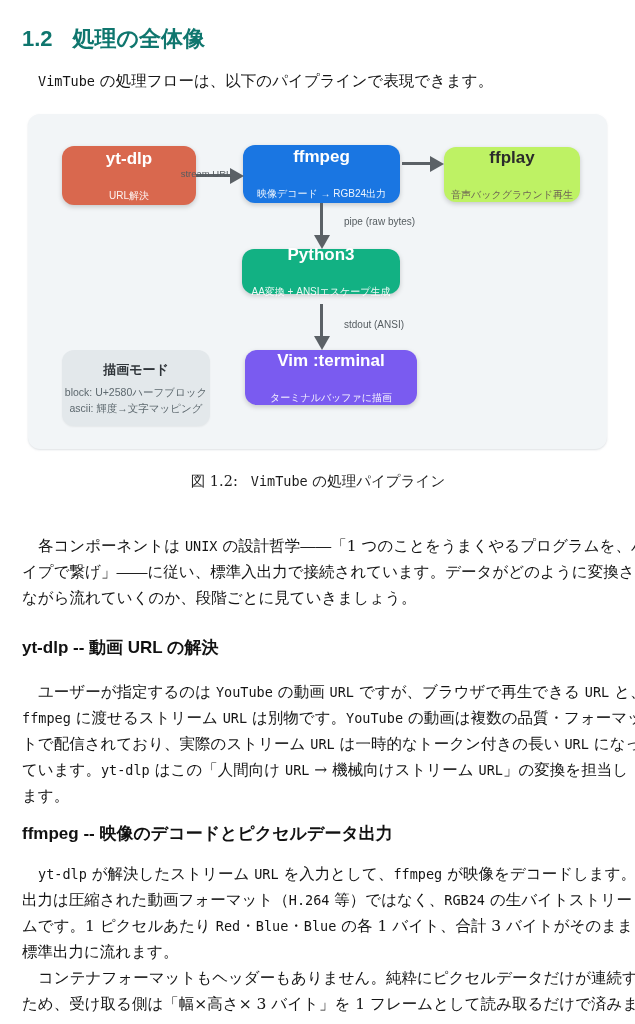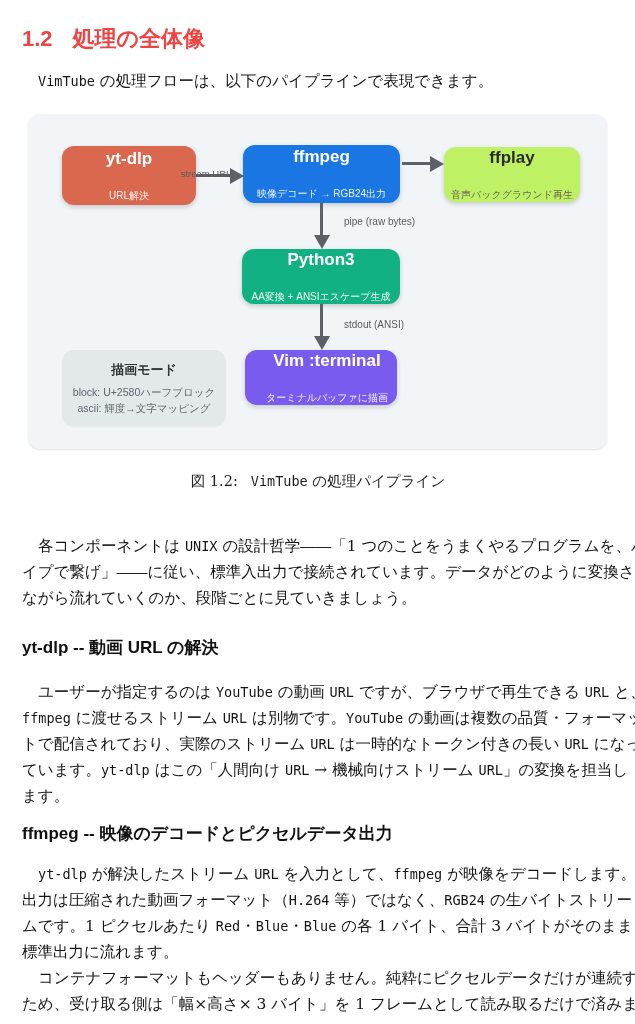--- a/index.html
+++ b/index.html
@@ -8,21 +8,21 @@
     font-family:"DejaVu Serif","Liberation Serif",serif;
     color:#151515;
     position:relative;
   }
   .page{padding:0 21px 0 22px;}
 
   
   .h1{
     margin-top:24px;
     font-family:"Liberation Sans","DejaVu Sans",sans-serif;
-    font-weight:bold;font-size:22px;line-height:30px;color:#ef4444;
+    font-weight:bold;font-size:22px;line-height:30px;color:#0f766e;
     display:flex;align-items:baseline;
   }
   .h1 .num{margin-right:20px;}
   .h2{
     font-family:"Liberation Sans","DejaVu Sans",sans-serif;
     font-weight:bold;font-size:17px;line-height:24px;color:#111;
   }
   .h2-ytdlp{margin-top:25px;}
   .h2-ffmpeg{margin-top:13px;}
 
@@ -103,33 +103,33 @@
     <div class="node" style="left: 215px; top: 31px; width: 157px; height: 58px; background: rgb(26, 118, 226);">
       <div class="node-title">ffmpeg</div>
       <div class="node-sub">映像デコード → RGB24出力</div>
     </div>
 
     <div class="node dark-text" style="left: 416px; top: 33px; width: 136px; height: 55px; background: #bef264;">
       <div class="node-title">ffplay</div>
       <div class="node-sub">音声バックグラウンド再生</div>
     </div>
 
-    <div class="node" style="left: 214px; top: 135px; width: 158px; height: 55px; background: rgb(18, 177, 131);">
+    <div class="node" style="left: 214px; top: 135px; width: 158px; height: 45px; background: rgb(18, 177, 131);">
       <div class="node-title">Python3</div>
       <div class="node-sub">AA変換 + ANSIエスケープ生成</div>
     </div>
 
 
-    <div class="node gray3 flat" style="left: 34px; top: 236px; width: 164px; height: 76px; background: rgb(227, 232, 235);">
+    <div class="node gray3 flat" style="left: 34px; top: 236px; width: 148px; height: 76px; background: rgb(227, 232, 235);">
       <div class="node-title">描画モード</div>
       <div class="node-sub">block: U+2580ハーフブロック</div>
       <div class="node-sub">ascii: 輝度→文字マッピング</div>
     </div>
 
-    <div class="node" style="left: 217px; top: 236px; width: 140px; height: 55px; background: rgb(122, 91, 240); padding-left: 12px;">
+    <div class="node" style="left: 217px; top: 236px; width: 172px; height: 55px; background: rgb(122, 91, 240);">
       <div class="node-title">Vim :terminal</div>
       <div class="node-sub">ターミナルバッファに描画</div>
     </div>
 
     <div class="shaft-h" style="left:168px;top:60px;width:36px;"></div>
     <div class="head-right" style="left:202px;top:53.5px;"></div>
 
     <div class="shaft-h" style="left:374px;top:48px;width:30px;"></div>
     <div class="head-right" style="left:402px;top:41.5px;"></div>
 

